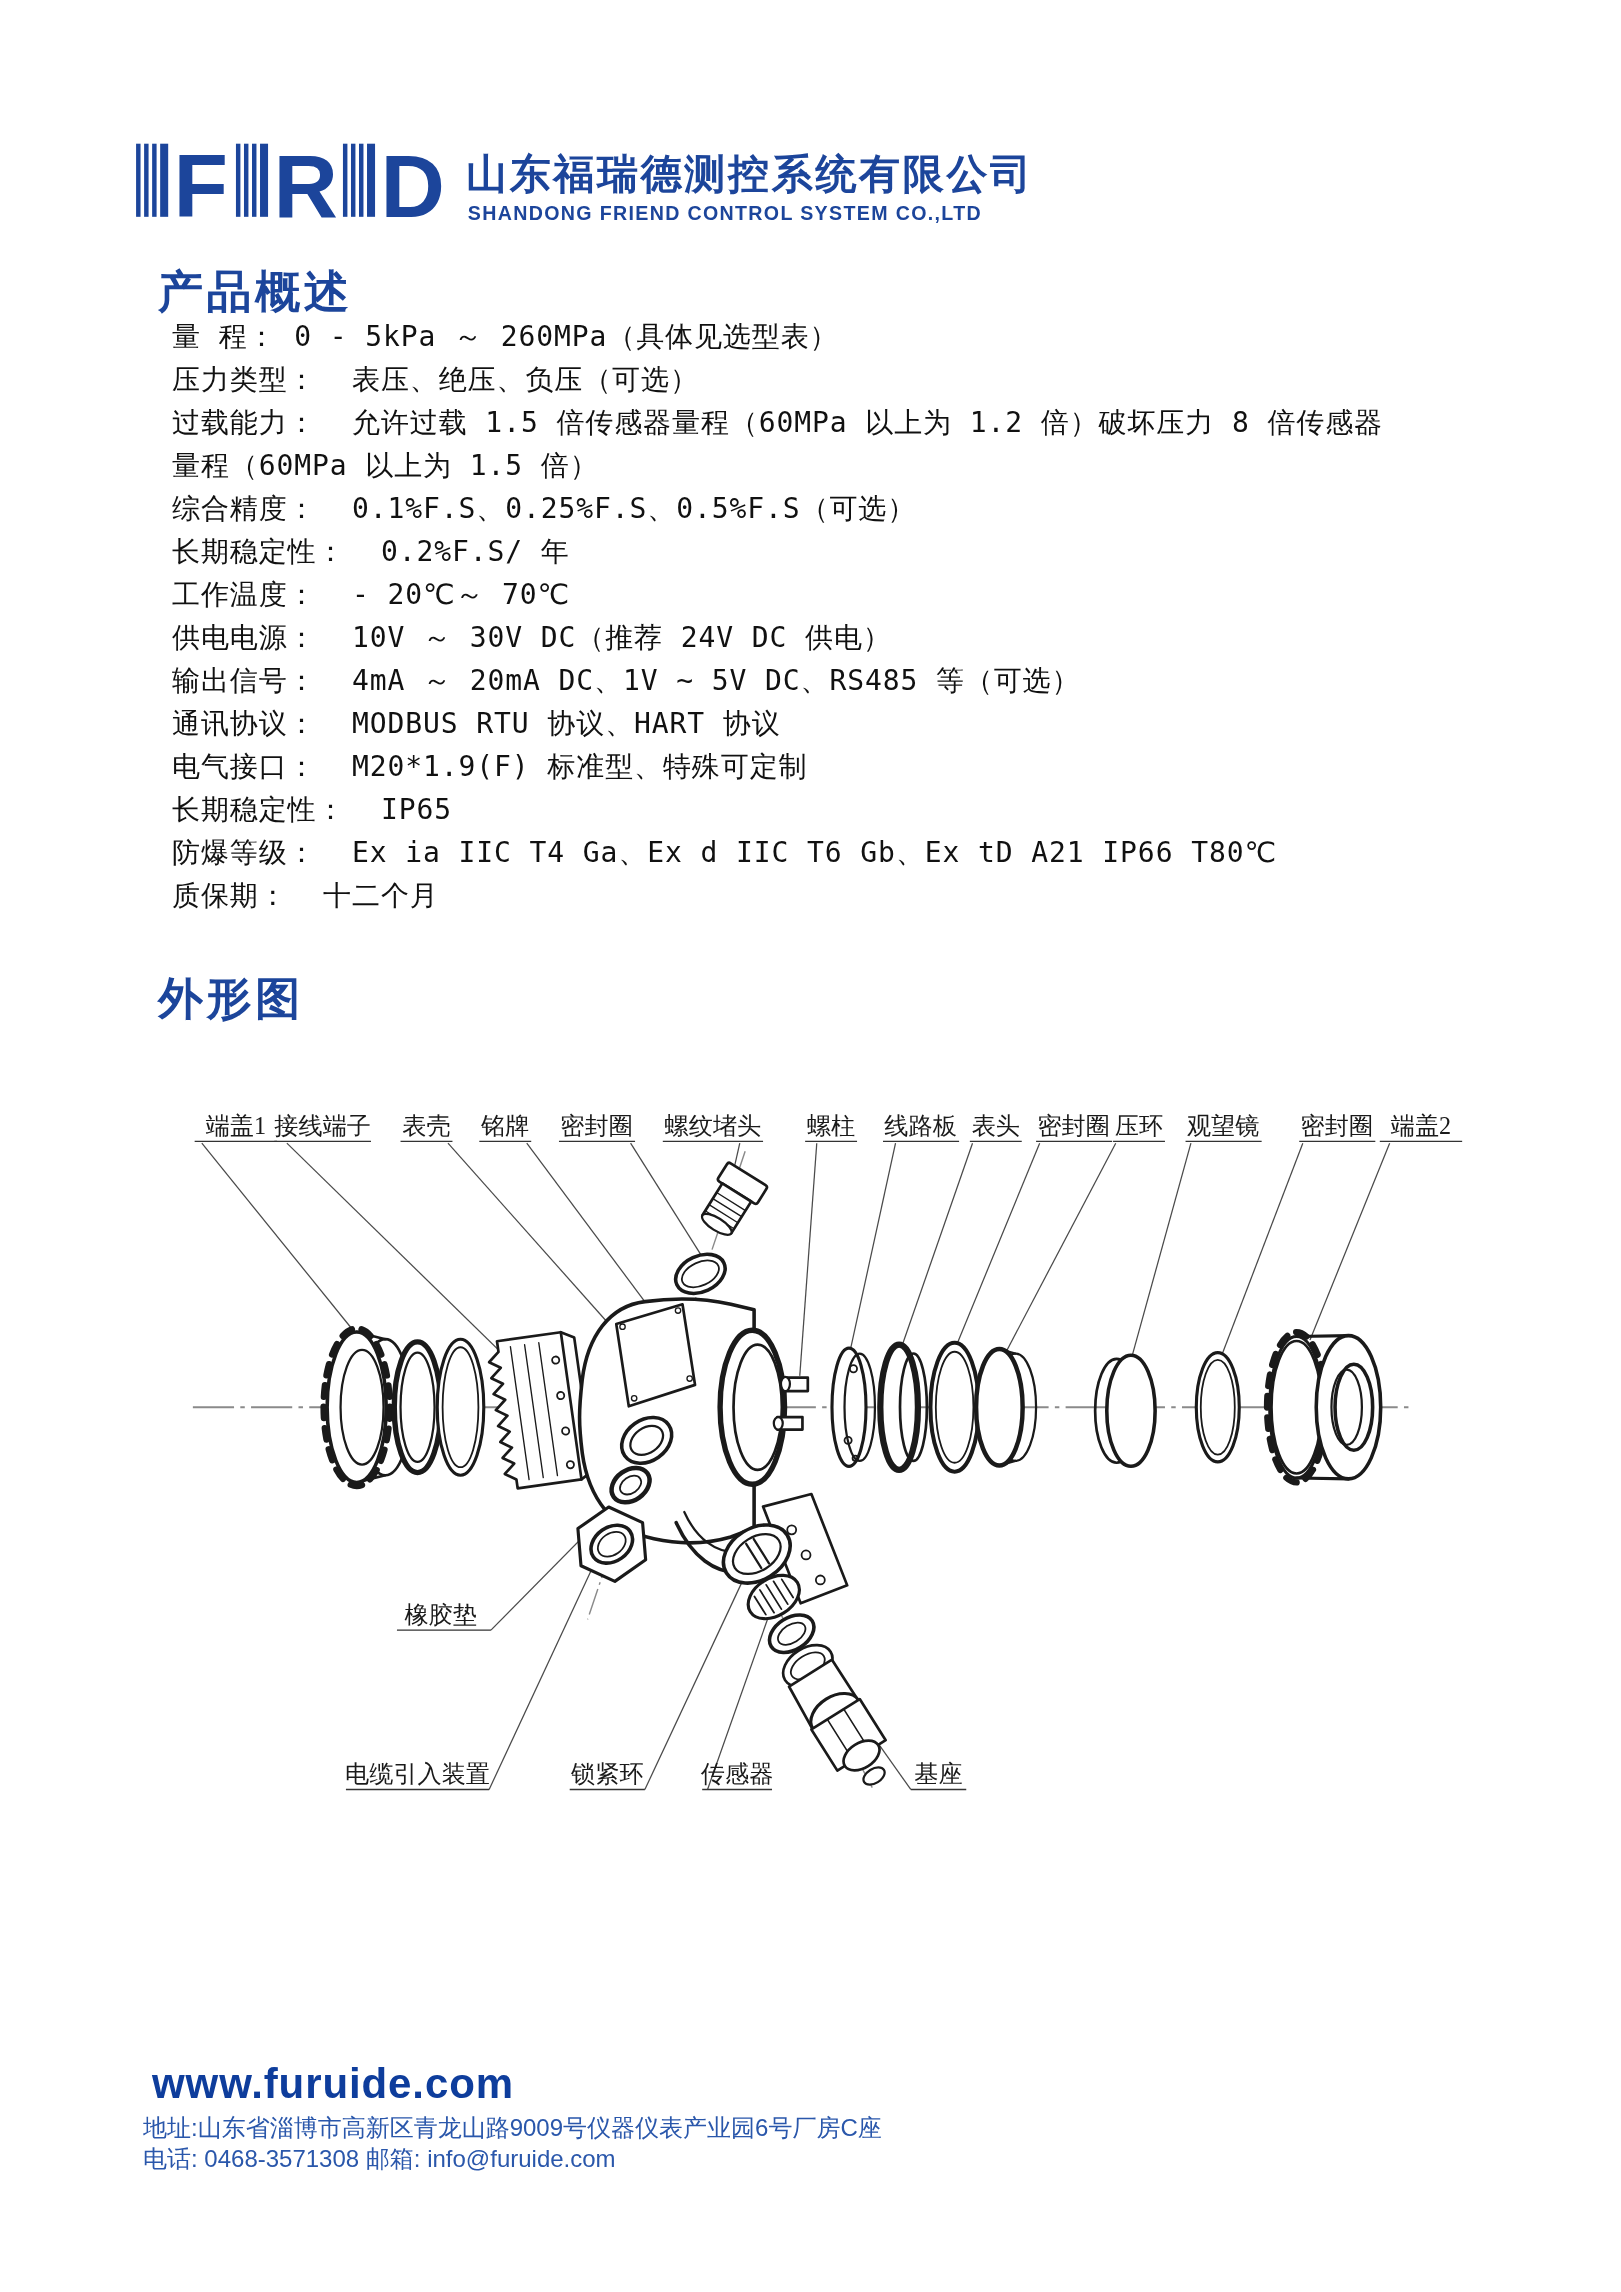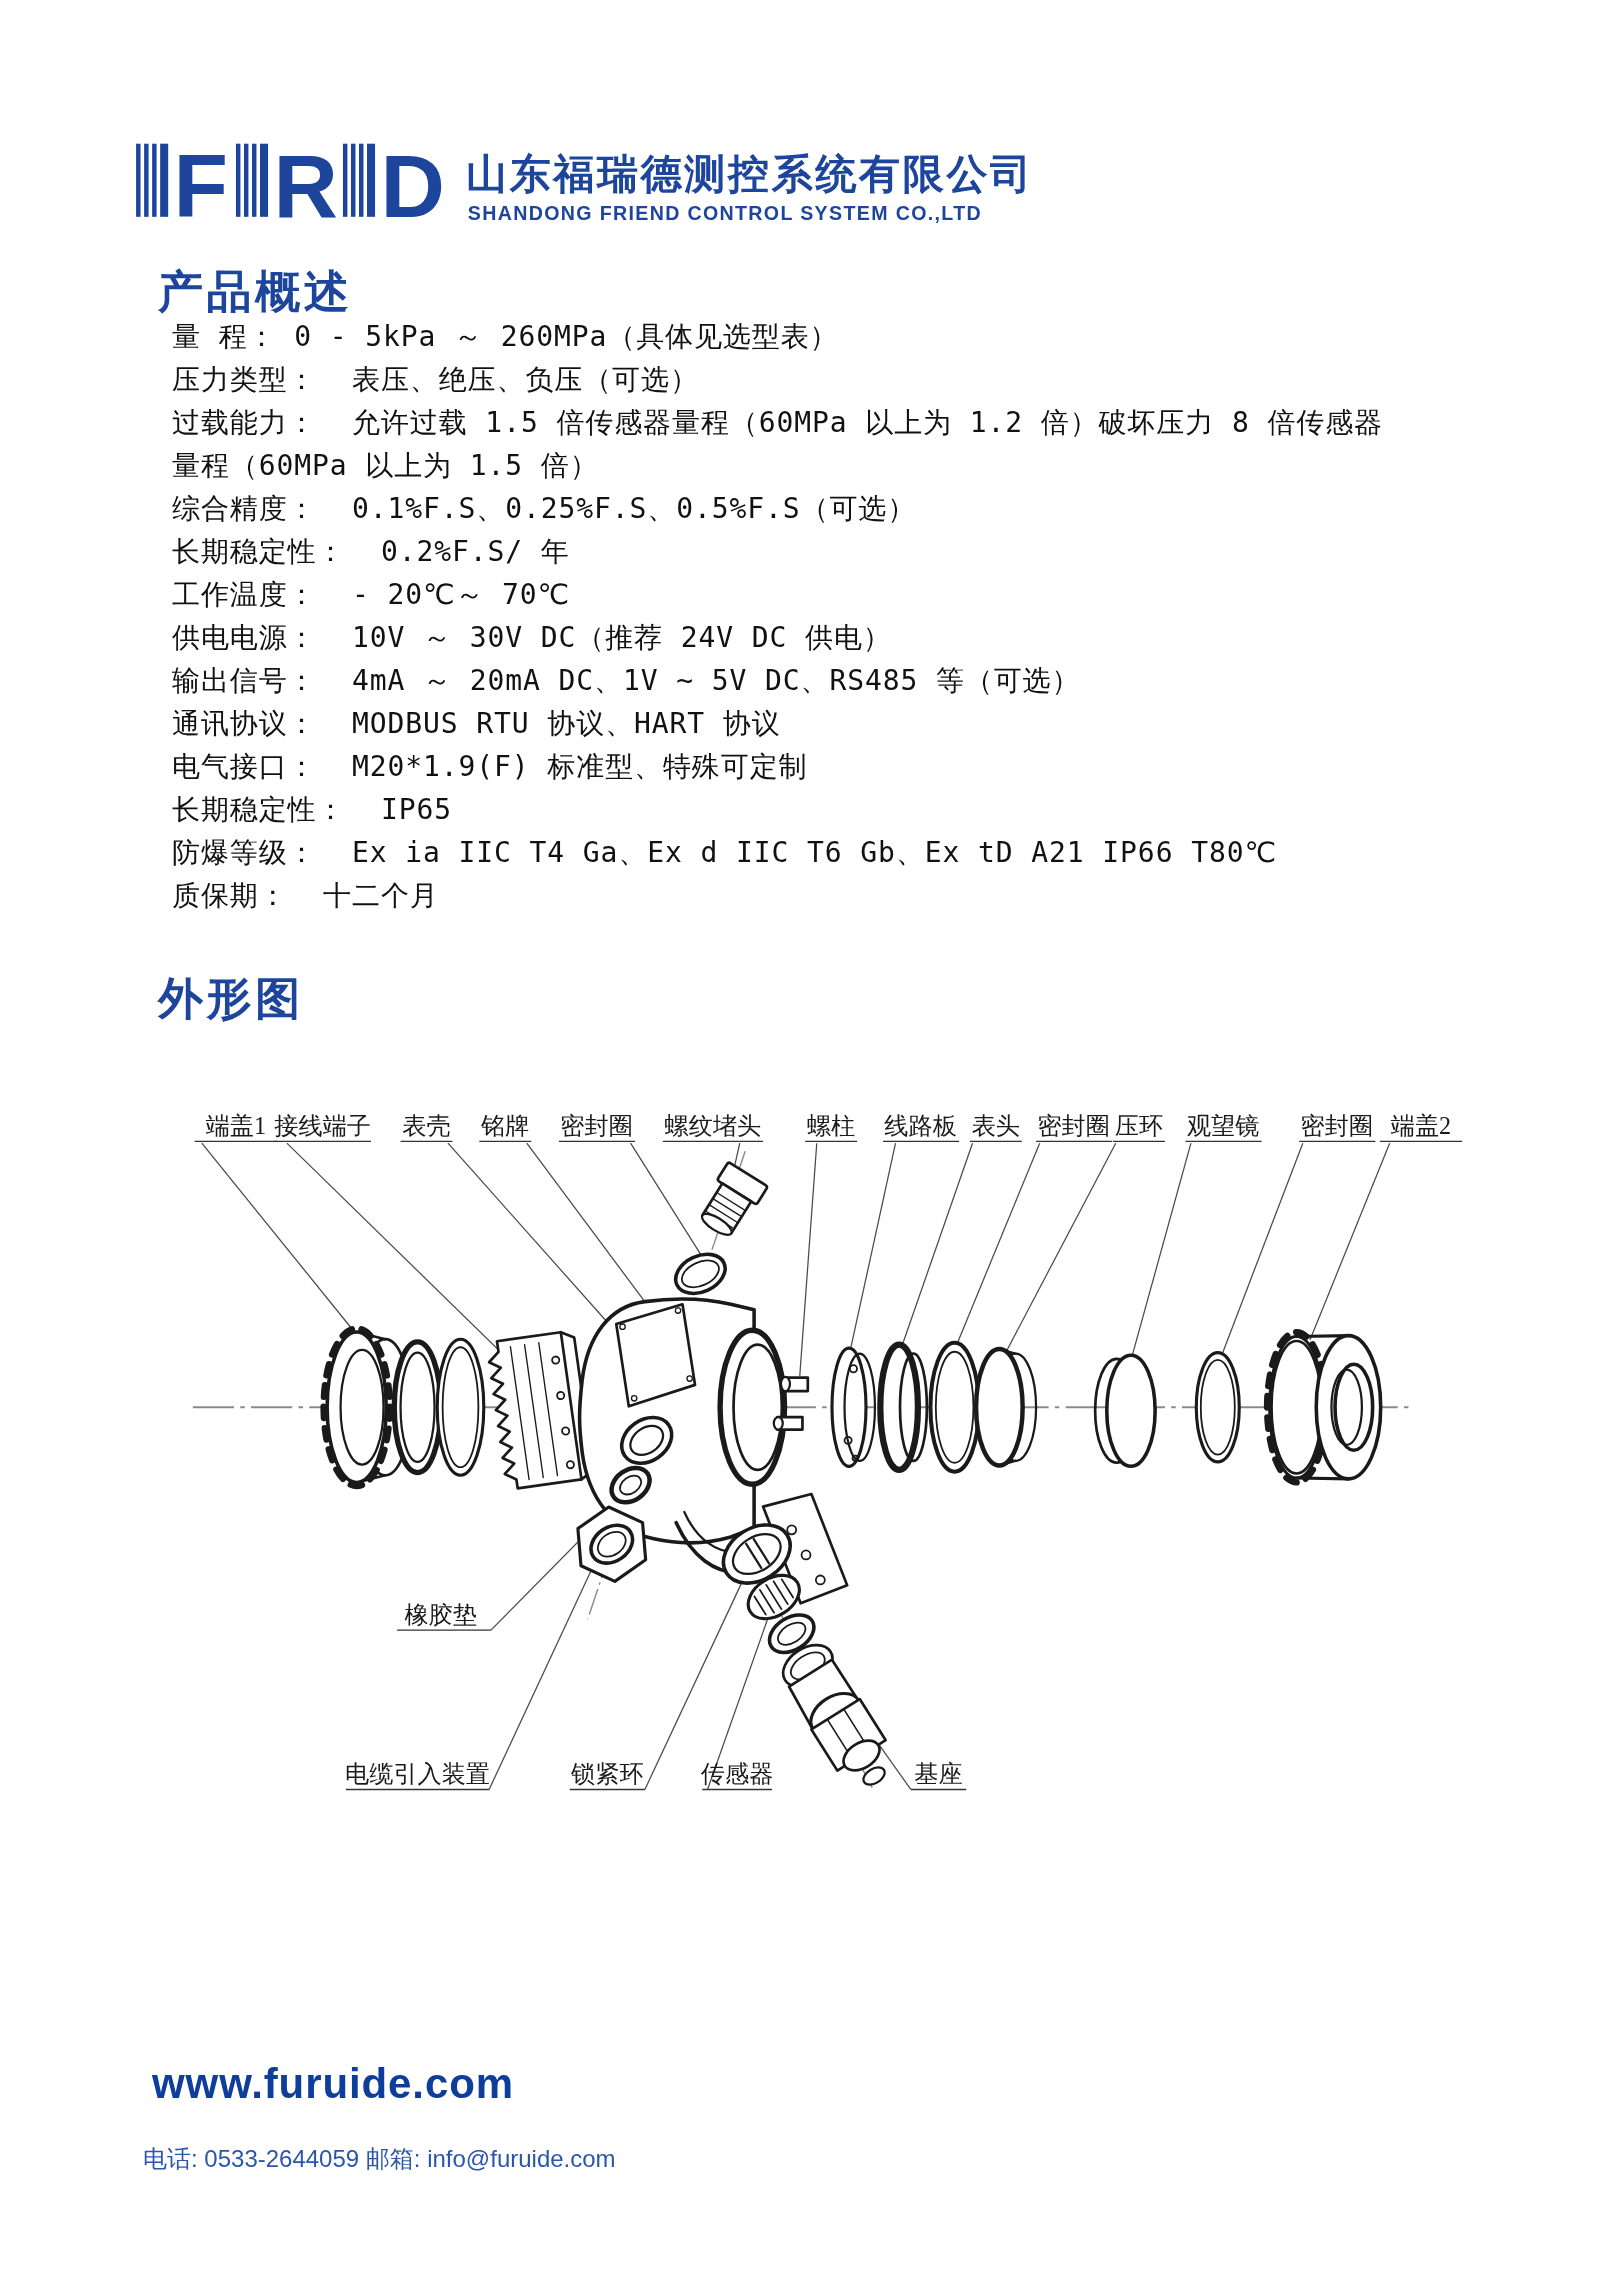--- a/index.html
+++ b/index.html
@@ -326,16 +326,17 @@
       <text class="lbl" x="1587" y="36">端盖2</text>
       <text class="lbl" x="492" y="582">橡胶垫</text>
       <text class="lbl" x="466" y="760">电缆引入装置</text>
       <text class="lbl" x="678" y="760">锁紧环</text>
       <text class="lbl" x="823" y="760">传感器</text>
       <text class="lbl" x="1048" y="760">基座</text>
     </g>
   </svg>
 
   <div class="footer-web">www.furuide.com</div>
-  <div class="footer-tel">电话: 0533-2644059 邮箱: info@furuide.com</div>
+  <div class="footer-addr">地址:山东省淄博市高新区青龙山路9009号仪器仪表产业园6号厂房C座</div>
+  <div class="footer-tel">电话: 0468-3571308 邮箱: info@furuide.com</div>
 
 </div>
 
 
 </body></html>

